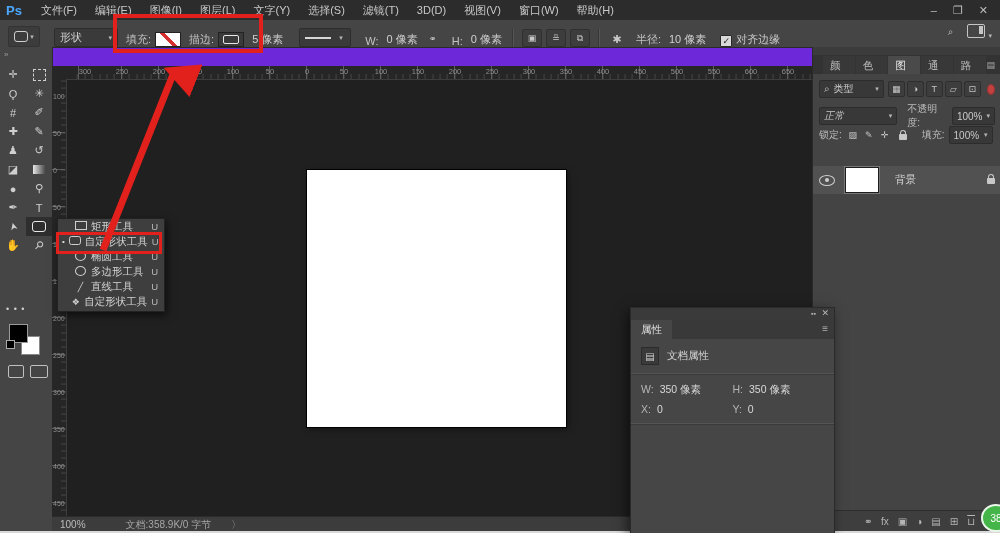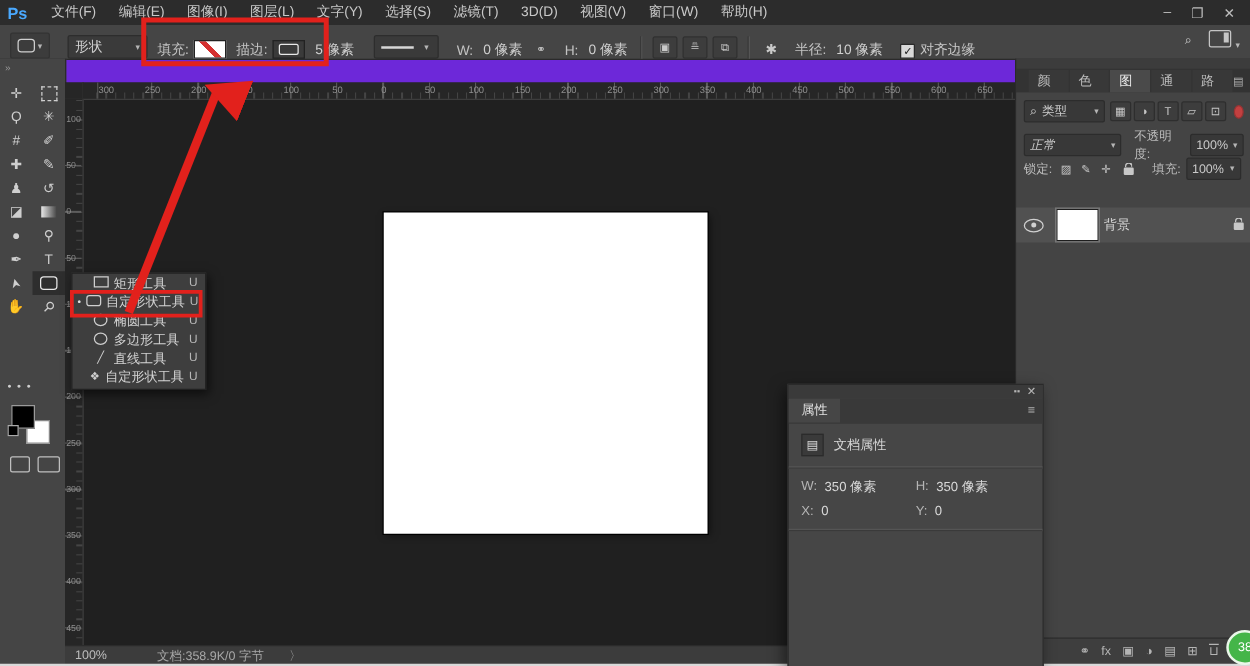--- a/index.html
+++ b/index.html
@@ -104,21 +104,21 @@
   #layer-thumb{width:32px;height:24px;background:#fff;border:1px solid #1e1e1e;outline:1px solid #777;}
   .css-lock{display:inline-block;width:8px;height:6px;background:#c8c8c8;border-radius:1px;position:relative;margin-top:4px;}
   .css-lock:before{content:"";position:absolute;top:-4px;left:1px;width:4px;height:3px;border:1.3px solid #c8c8c8;border-bottom:none;border-radius:3px 3px 0 0;}
   #layers-footer{position:absolute;left:0;bottom:1px;width:188px;height:22px;background:#3e3e3e;border-top:1px solid #2e2e2e;display:flex;align-items:center;justify-content:flex-end;gap:9px;padding-right:26px;box-sizing:border-box;color:#b5b5b5;font-size:10px;}
   .ovl{text-decoration:overline;}
 
   
   #props{left:630px;top:307px;width:203px;height:226px;background:#464646;border:1px solid #2a2a2a;box-shadow:-3px 4px 12px rgba(0,0,0,.55);z-index:4;}
   #props-titlestrip{height:11px;background:#3a3a3a;position:relative;}
   #props-titlestrip .tctl{position:absolute;top:0;font-size:9px;color:#b5b5b5;line-height:11px;}
-  #props-tabbar{height:20px;background:#393939;display:flex;align-items:flex-start;position:relative;}
+  #props-tabbar{height:20px;background:#393939;display:flex;align-items:center;position:relative;}
   #props-tab{height:19px;line-height:19px;background:#464646;padding:0 10px;font-size:10.5px;color:#e0e0e0;}
   #props-menu{position:absolute;right:6px;top:4px;color:#b0b0b0;font-size:10px;}
   #props-body{padding:8px 10px;color:#c9c9c9;font-size:10.5px;position:relative;}
   #doc-icon{width:16px;height:16px;background:#3a3a3a;border:1px solid #2b2b2b;display:inline-flex;align-items:center;justify-content:center;color:#d5d5d5;font-size:10px;}
   .props-divider{height:1px;background:#555;border-bottom:1px solid #3a3a3a;margin:8px -10px;}
   .dim-row{display:flex;margin:6px 0;}
   .dim-cell{width:95px;display:flex;gap:6px;}
   .dim-label{color:#b5b5b5;}
   .dim-value{color:#d8d8d8;}
 
@@ -433,21 +433,21 @@
           </span>
         <span class="lp-label" style="margin-left:8px;">填充:</span>
         <span class="well" style="width:34px;">
           <span>100%</span>
           <span class="chev" style="margin-left:auto;">▾</span>
         </span>
       </div>
       <div class="lp-row" id="layer-row">
         <span class="eye"></span>
         <span id="layer-thumb" style="margin-left:6px;"></span>
-        <span class="lp-label" style="margin-left:0;font-size:10.5px;color:#d5d5d5;">背景</span>
+        <span class="lp-label" style="margin-left:12px;font-size:10.5px;color:#d5d5d5;">背景</span>
         <span style="margin-left:auto;"><span class="css-lock"></span></span>
       </div>
       <div id="layers-footer">
 
       <span>⚭</span>
           <span>fx</span>
           <span>▣</span>
           <span>◑</span>
           <span>▤</span>
           <span>⊞</span>

